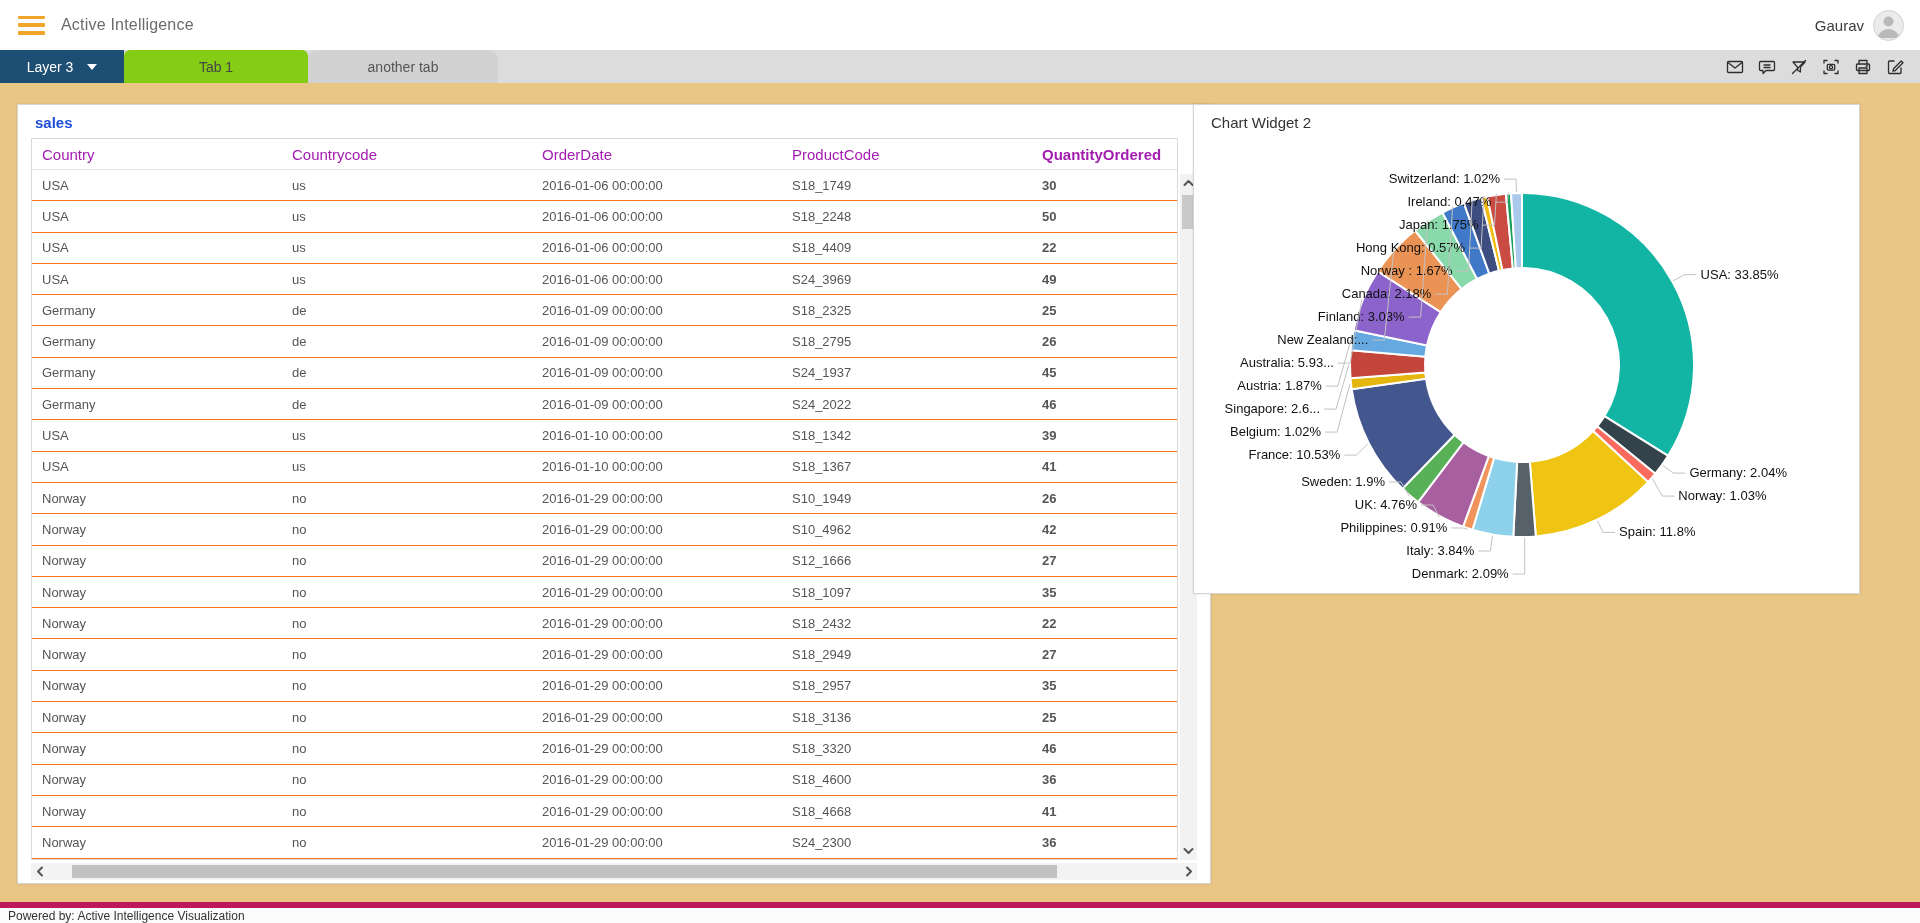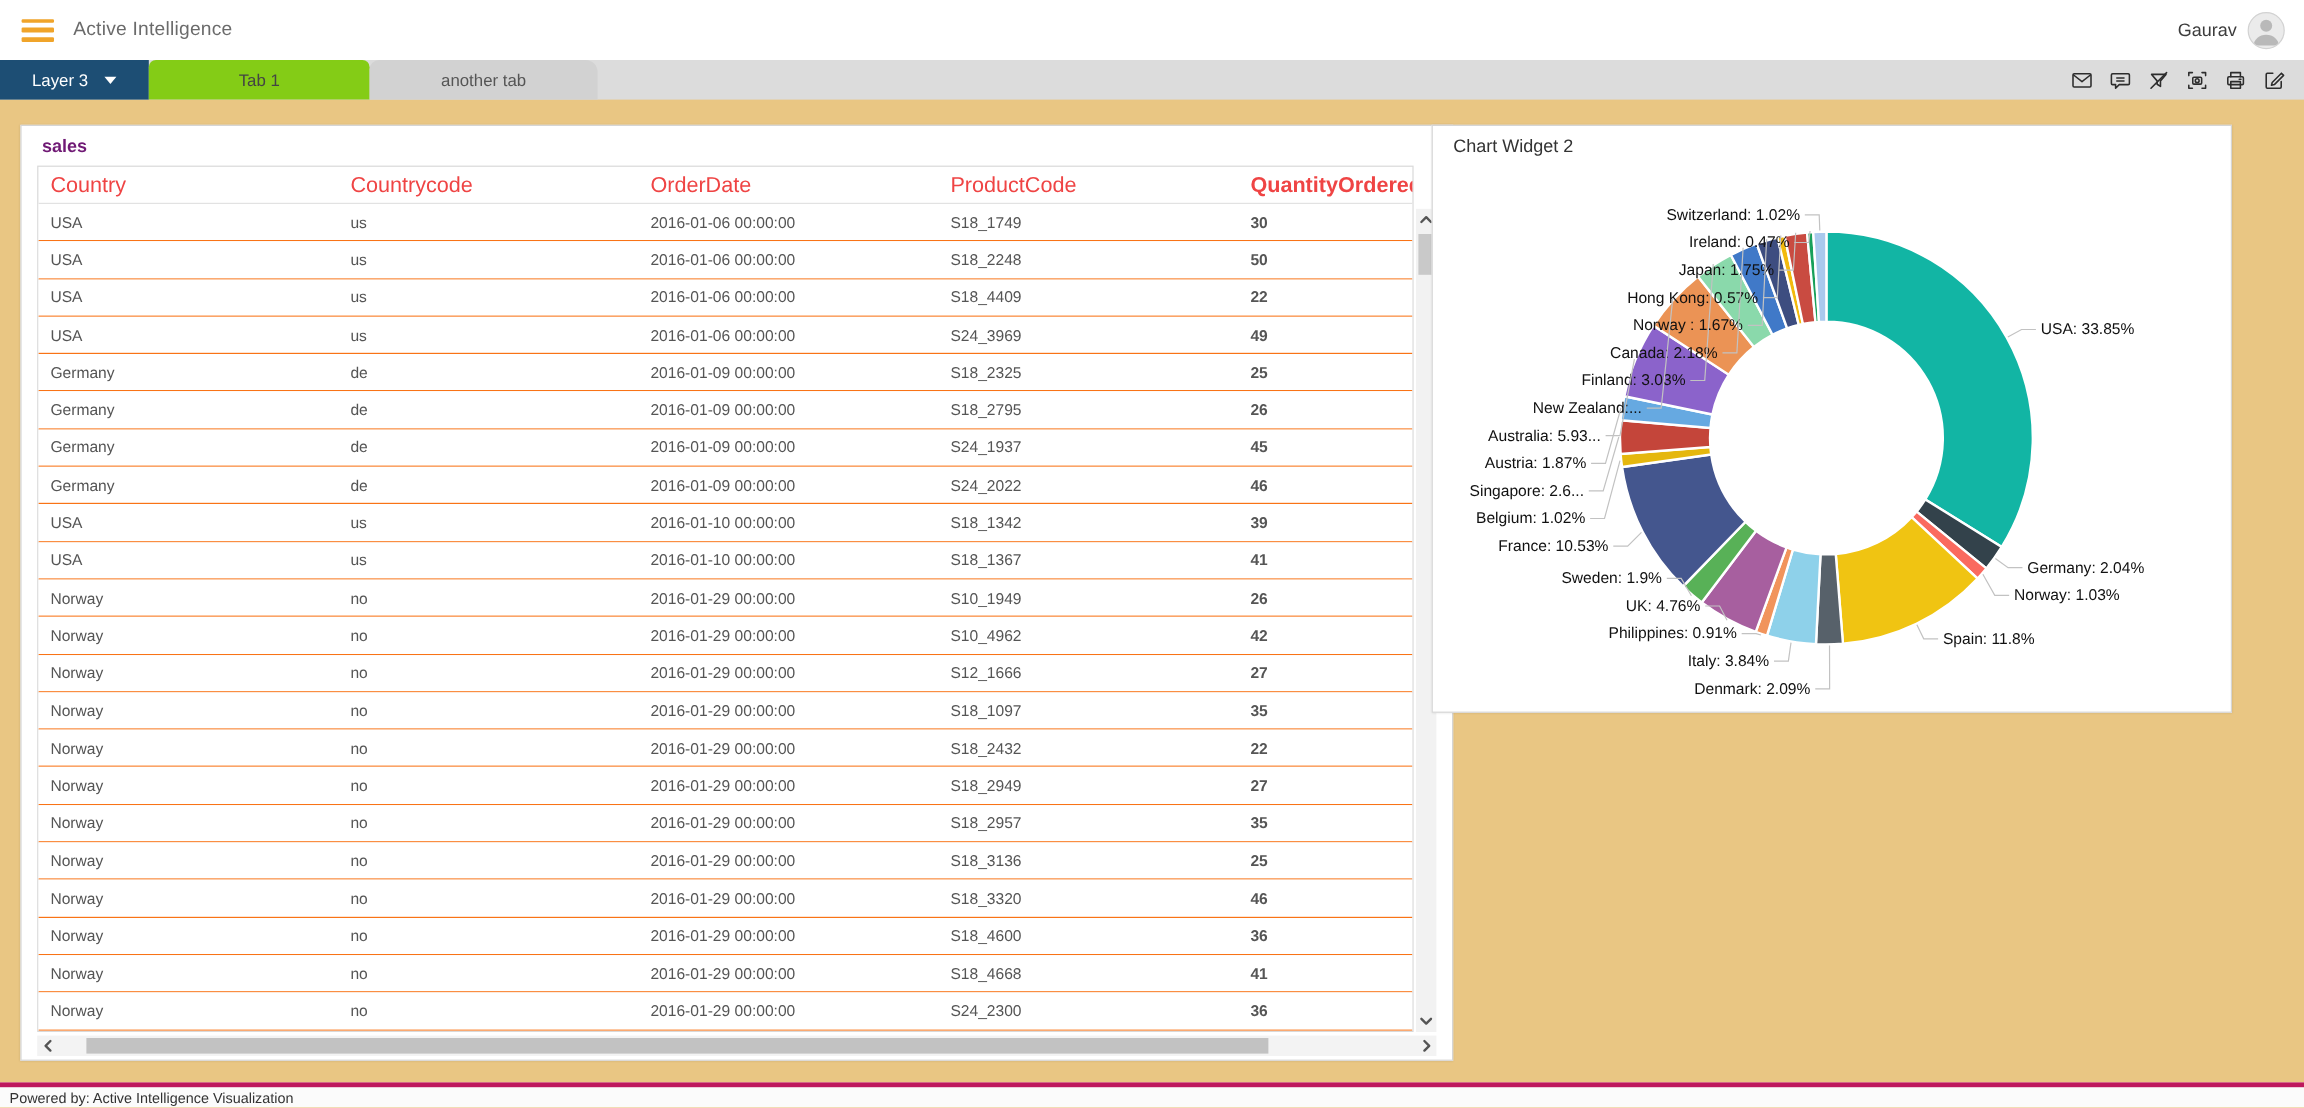--- a/index.html
+++ b/index.html
@@ -22,28 +22,28 @@
   .tab { display:flex; align-items:center; justify-content:center; font-size:14px; cursor:pointer; }
   .tab.active { width:184px; background:#84cc16; color:#444; border-radius:6px 6px 0 0; }
   .tab.inactive { width:190px; background:#d2d2d2; color:#555; border-radius:8px 10px 0 0; }
   .toolbar { margin-left:auto; display:flex; align-items:center; gap:10px; padding-right:14px; }
   .tool-btn { width:22px; height:22px; display:flex; align-items:center; justify-content:center; cursor:pointer; }
   .tool-btn svg { stroke:#2d2d2d; fill:none; stroke-width:1.3; stroke-linecap:round; stroke-linejoin:round; }
 
   
   .main { position:relative; height:819px; }
   .panel { position:absolute; background:#fff; border:1px solid #d5d5d5; box-shadow:0 0 2px rgba(0,0,0,.12); }
-  .panel-title { font-size:15px; font-weight:600; color:#701a75; padding:9px 0 4px 17px; height:33px; }
+  .panel-title { font-size:15px; font-weight:600; color:#1d4ed8; padding:9px 0 4px 17px; height:33px; }
 
   
   .sales-panel { left:17px; top:21px; width:1194px; height:780px; padding-bottom:5px; }
   .table-area { display:flex; margin:0 13px; height:722px; }
   .sales-table { flex:1; border:1px solid #d9d9d9; overflow:hidden; }
   .thead { display:flex; height:31px; align-items:center; border-bottom:1px solid #e2e2e2; }
-  .th { font-size:18px; color:#ef4444; padding-left:10px; }
+  .th { font-size:15px; color:#a21caf; padding-left:10px; }
   .tr { display:flex; height:31.3px; align-items:center; border-bottom:1px solid #f97316; background:#fff; }
   .td { font-size:13px; color:#555; padding-left:10px; white-space:nowrap; overflow:hidden; }
   .c0,.c1,.c2,.c3 { width:250px; flex:none; }
   .c4 { flex:1;font-weight:bold; }
 
   
   .vscroll { width:17px; margin-left:2px; margin-top:36px; height:686px; background:#f2f2f2; display:flex; flex-direction:column; align-items:center; }
   .v-thumb { width:13px; height:34px; background:#c9c9c9; margin-top:3px; }
   .scroll-arrow { width:17px; height:18px; display:flex; align-items:center; justify-content:center; cursor:pointer; flex:none; }
   .scroll-arrow svg { stroke:#555; fill:none; stroke-width:2; stroke-linecap:round; stroke-linejoin:round; }
@@ -52,21 +52,21 @@
   .h-thumb { height:13px; width:985px; background:#c2c2c2; margin-left:24px; }
   .h-spacer { flex:1; }
 
   
   .chart-panel { left:1193px; top:21px; width:667px; height:490px; }
   .chart-panel .panel-title { font-weight:500; color:#333; }
   .donut-svg { display:block; margin:0 13px; }
   .donut-svg text { font-family:"Liberation Sans", sans-serif; font-size:13px; fill:#111; }
 
   
-  .app-footer { height:21px; background:#fbfbfb; border-top:4px solid #be185d; display:flex; align-items:center; }
+  .app-footer { height:21px; background:#fbfbfb; border-top:6px solid #be185d; display:flex; align-items:center; }
   .app-footer span { font-size:12px; color:#333; padding-left:8px; }
 </style>
 </head>
 <body>
 
 <header class="app-header">
   <div class="hamburger">
       <span></span>
       <span></span>
       <span></span>

